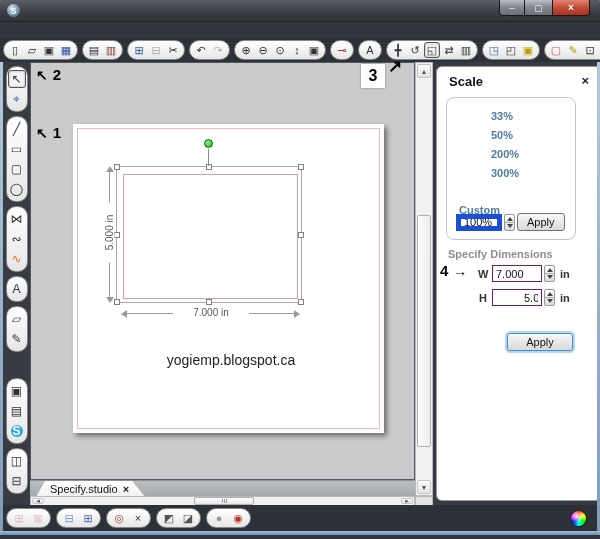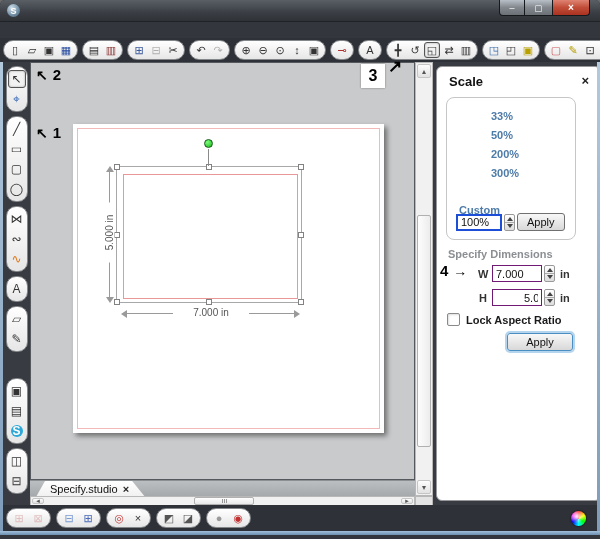--- a/index.html
+++ b/index.html
@@ -116,21 +116,21 @@
   
   .panelarea { position:absolute; left:433px; top:62px; width:164px; height:443px; background:#383c42; }
   .panel { position:absolute; left:3px; top:4px; width:165px; height:435px; background:#ffffff;
     border:1px solid #97989a; border-radius:6px; }
   .panel-title { position:absolute; left:12px; top:7px; font-size:13px; font-weight:bold; color:#111; }
   .panel-close { position:absolute; right:11px; top:6px; font-size:13px; font-weight:bold; color:#222; cursor:pointer; }
   .groupbox { position:absolute; left:9px; top:30px; width:130px; height:143px; border:1px solid #c6c6c6; border-radius:8px; }
   .presets { position:absolute; left:12px; top:9px;margin-left:32px; }
   .preset { font-size:11px; font-weight:600; color:#4d7ba8; line-height:19px; cursor:pointer; }
   .customrow { position:absolute; left:9px; bottom:8px; display:flex; align-items:center; gap:2px; }
-  .tinput { width:46px; height:17px; border:2px solid #1d4ed8; font-size:11px; padding:0 3px; color:#111; background:#fff; }
+  .tinput { width:46px; height:17px; border:5px solid #1d4ed8; font-size:11px; padding:0 3px; color:#111; background:#fff; }
   .stepper { display:flex; flex-direction:column; width:11px; height:17px; border:1px solid #999; border-radius:2px;
     background:linear-gradient(#fff,#ddd); cursor:pointer; }
   .su,.sd { flex:1; position:relative; }
   .su { border-bottom:1px solid #aaa; }
   .su::after { content:""; position:absolute; left:2px; top:2px; border:3px solid transparent; border-bottom:4px solid #444; border-top:none; }
   .sd::after { content:""; position:absolute; left:2px; bottom:2px; border:3px solid transparent; border-top:4px solid #444; border-bottom:none; }
   .btn { height:18px; padding:0 9px; font-size:11px; color:#111; border:1px solid #707070; border-radius:3px;
     background:linear-gradient(#f8f8f8,#d8d8d8); cursor:pointer; }
   .spec-label { position:absolute; left:11px; top:181px; font-size:11px; font-weight:600; color:#8b8f93; }
   .dim-label { position:absolute; font-size:11px; font-weight:bold; color:#333; }
@@ -369,20 +369,21 @@
       <div class="hd bm"></div>
       <div class="hd br"></div>
     </div>
     <div class="sel-rect"></div>
     <div class="rotline"></div>
     <div class="rot-handle"></div>
     <div class="vdim-line"></div>
     <span class="vdim-label">5.000 in</span>
     <div class="hdim-line"></div>
     <span class="hdim-label">7.000 in</span>
+    <div class="url">yogiemp.blogspot.ca</div>
   </div>
 
   <div class="vscroll">
     <div class="sbtn">
         <span>▴</span>
       </div>
     <div class="vtrack">
       <div class="vthumb"></div>
     </div>
     <div class="sbtn">
@@ -448,24 +449,20 @@
       <span class="dim-unit" style="left:123px;top:201px;">in</span>
 
       <span class="dim-label" style="left:42px;top:225px;">H</span>
       <input class="dim-input" style="left: 55px; top: 222px; padding-left: 31px;" value="5.000">
       <div class="stepper dim-step" style="left:107px;top:222px;">
           <span class="su"></span>
           <span class="sd"></span>
         </div>
       <span class="dim-unit" style="left:123px;top:225px;">in</span>
 
-      <div class="lockrow">
-        <span class="cb"></span>
-        <span class="lock-label">Lock Aspect Ratio</span>
-      </div>
 
       <button class="btn apply2">Apply</button>
     </div>
   </div>
 
   <div class="bottombar">
       <div class="pill">
         <div class="tbtn dis">
           <span class="glyph" style="color: rgb(192, 96, 96);">⊞</span>
         </div>

